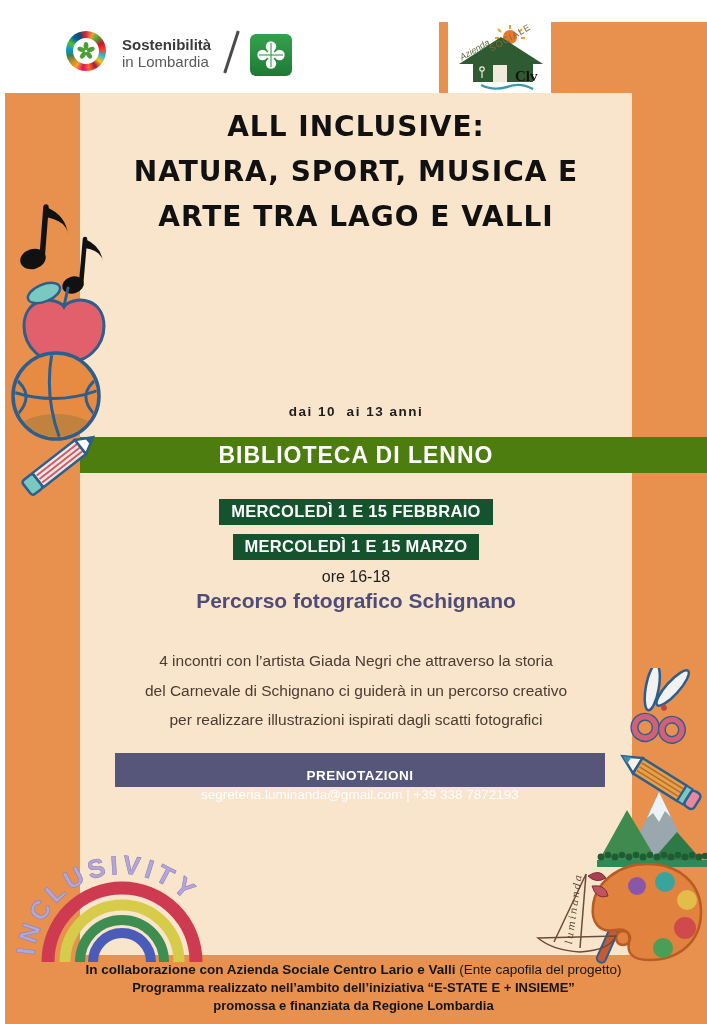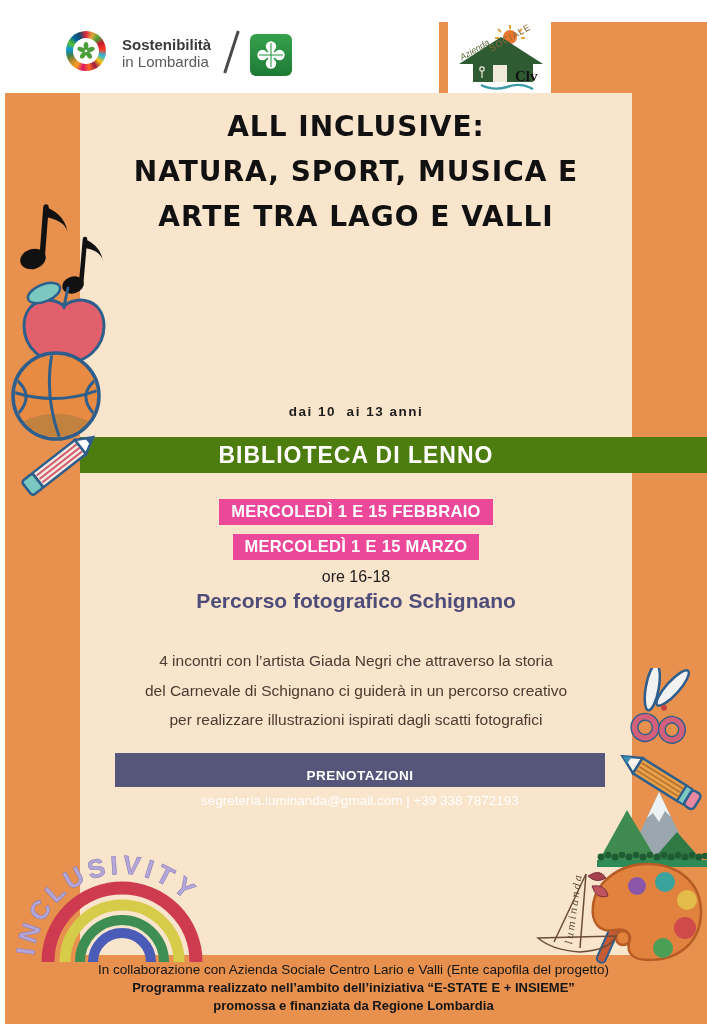--- a/index.html
+++ b/index.html
@@ -30,35 +30,35 @@
   .azienda-logo{position:absolute;left:453px;top:24px;}
   
   .title{position:absolute;left:80px;top:104px;width:552px;text-align:center;color:#111;
          font-family:"DejaVu Sans",sans-serif;font-weight:bold;font-size:28px;line-height:45px;letter-spacing:1px;}
   .subtitle{position:absolute;left:80px;top:366px;width:552px;text-align:center;color:#4E4C78;
             font-weight:bold;font-size:28px;}
   .age{position:absolute;left:80px;top:404px;width:552px;text-align:center;color:#1d1d1d;
        font-weight:bold;font-size:13.5px;letter-spacing:1.5px;white-space:pre;}
   .badges{position:absolute;left:80px;top:499px;width:552px;display:flex;flex-direction:column;
           align-items:center;gap:9px;}
-  .badge{background:#ec4899;color:#fff;font-weight:bold;font-size:16.5px;letter-spacing:.3px;
+  .badge{background:#14532d;color:#fff;font-weight:bold;font-size:16.5px;letter-spacing:.3px;
          padding:3px 12px 4px;}
   .time{position:absolute;left:80px;top:568px;width:552px;text-align:center;color:#1d1d1d;font-size:16px;}
   .workshop{position:absolute;left:80px;top:589px;width:552px;text-align:center;color:#4E4C78;
             font-weight:bold;font-size:21px;}
   .desc{position:absolute;left:80px;top:646px;width:552px;text-align:center;color:#4a3c31;
         font-size:15.5px;line-height:29.5px;}
   .booking{position:absolute;left:115px;top:753px;width:490px;height:34px;background:#56567B;
            color:#fff;text-align:center;padding-top:15px;box-sizing:border-box;}
   .booking .b1{font-weight:bold;font-size:13.5px;letter-spacing:.5px;}
-  .booking .b2{font-size:13.5px;margin-top:10px;}
+  .booking .b2{font-size:13.5px;margin-top:4px;}
   
   .footer{position:absolute;left:40px;top:960px;width:627px;text-align:center;color:#151515;}
   .footer .f1{font-size:13.5px;line-height:19px;}
-  .footer .f1 .bold{font-weight:normal;}
+  .footer .f1 .bold{font-weight:bold;}
   .footer .f2,.footer .f3{font-size:13px;line-height:18px;font-weight:bold;}
   
   .deco{position:absolute;}
 </style>
 </head>
 <body>
 
 <div class="poster">
 
   <div class="frame"></div>

